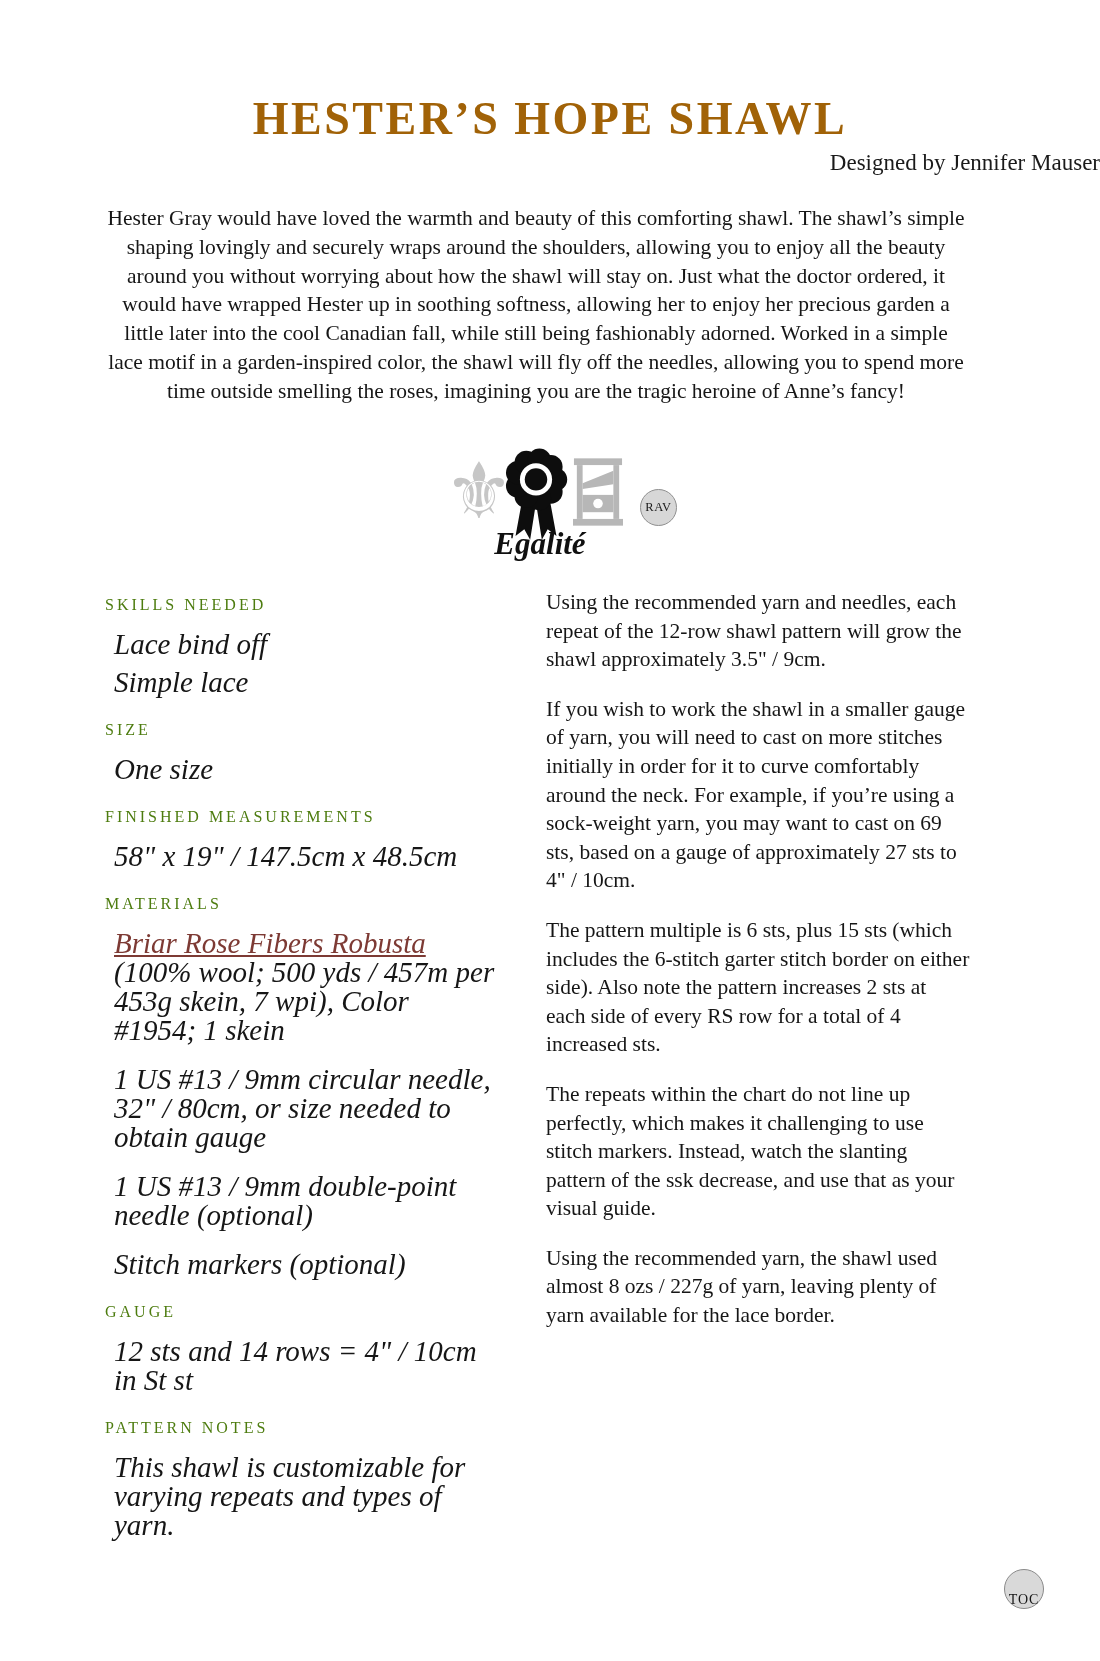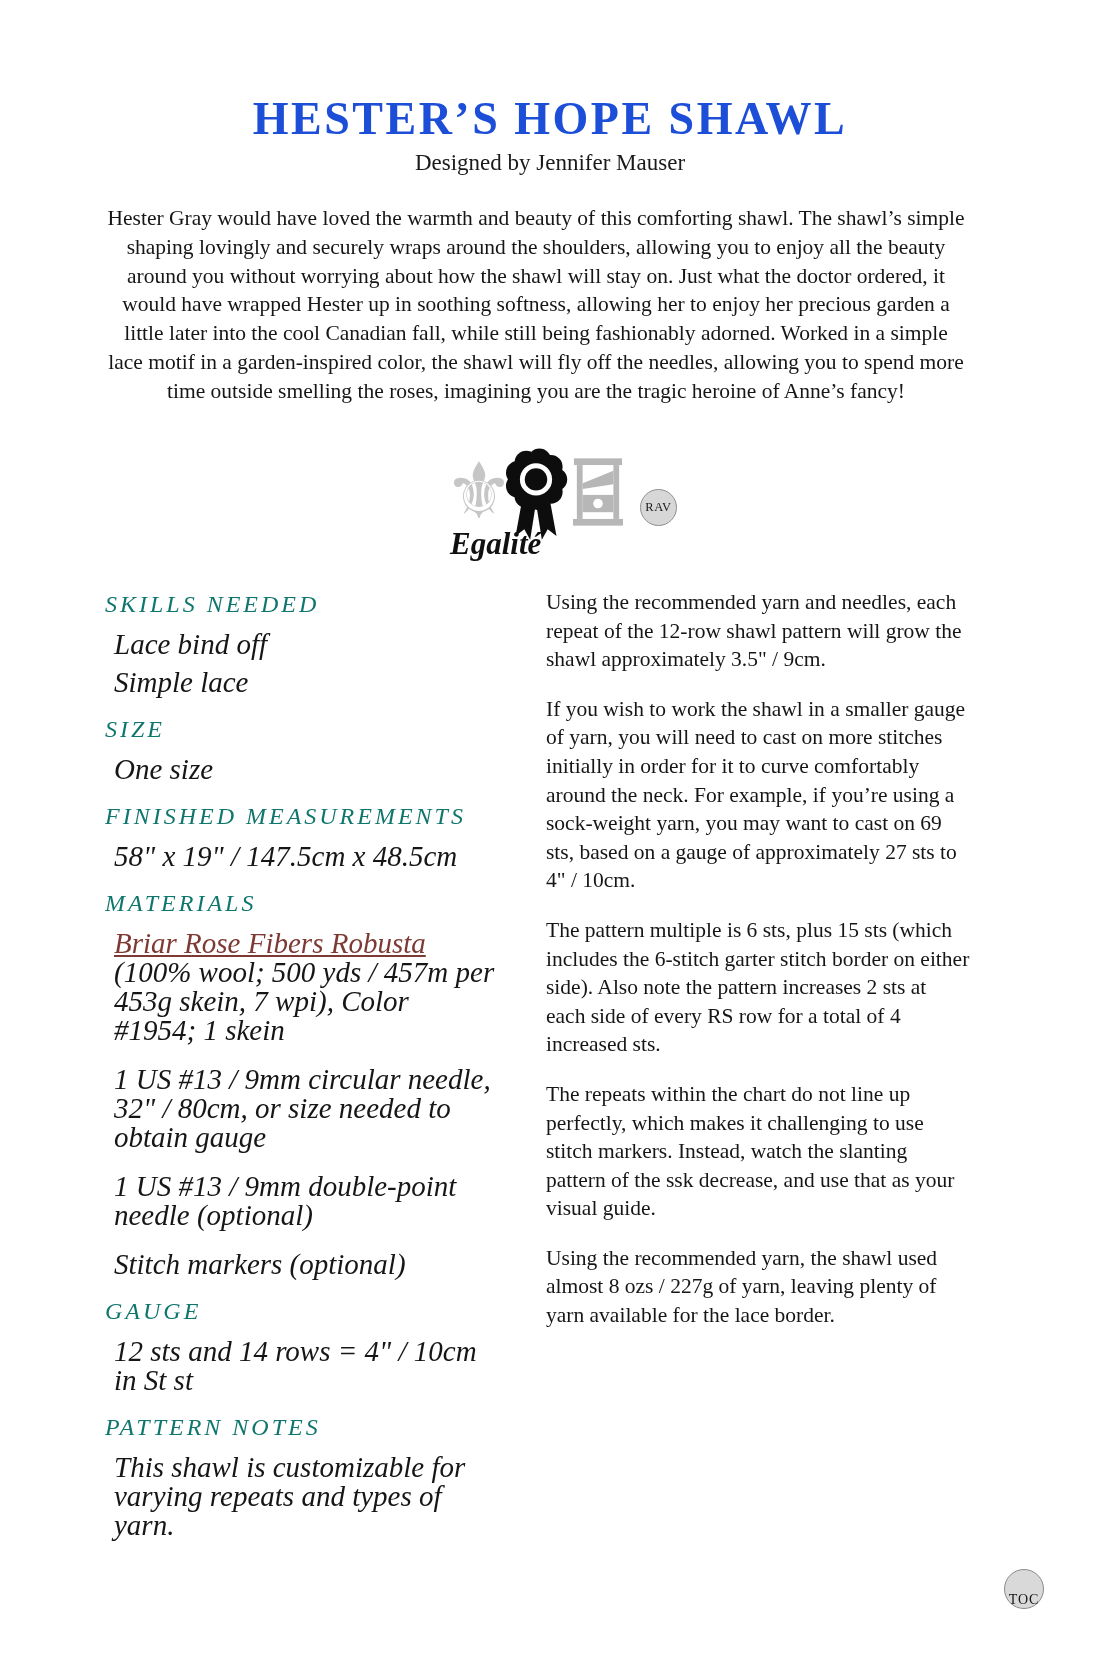--- a/index.html
+++ b/index.html
@@ -2,24 +2,24 @@
 <html><head>
 <meta charset="utf-8">
 <style>
   html,body { margin:0; padding:0; background:#ffffff; }
   .page {
     position:relative; width:1100px; height:1661px; background:#ffffff;
     font-family:"Liberation Serif", serif; color:#161616; overflow:hidden;
   }
   .title {
     position:absolute; top:92px; left:0; width:100%; text-align:center;
-    font-size:46px; font-weight:bold; letter-spacing:2.5px; color:#1d4ed8;
+    font-size:46px; font-weight:bold; letter-spacing:2.5px; color:#a16207;
   }
   .byline {
-    position:absolute; top:150px; left:0; width:100%; text-align:center;
+    position:absolute; top:150px; left:0; width:100%; text-align:right;
     font-size:23px; color:#1a1a1a;
   }
   .intro {
     position:absolute; top:204px; left:105px; width:862px;
     font-size:21.5px; line-height:28.8px; text-align:center;
   }
   
   .fleur {
     position:absolute; left:444px; top:452px; font-size:78px; line-height:1;
     color:#c6c6c6; font-family:"DejaVu Sans", sans-serif;
@@ -27,29 +27,29 @@
   .rosette { position:absolute; left:497px; top:446px; }
   .guillotine { position:absolute; left:573px; top:458px; }
   .rav-badge {
     position:absolute; left:640px; top:489px; width:37px; height:37px;
     border-radius:50%; background:#d7d7d7; border:1.5px solid #8f8f8f;
     display:flex; align-items:center; justify-content:center;
     font-size:12.5px; letter-spacing:0.5px; color:#1a1a1a; box-sizing:border-box;
     cursor:pointer; text-decoration:none;text-align:center;
   }
   .egalite {
-    position:absolute; left:450px; top:526px; width:180px; 
+    position:absolute; left:450px; top:526px; width:180px; text-align:center;
     font-size:31px; font-style:italic; font-weight:bold; color:#101010;
   }
   
   .col-left  { position:absolute; left:105px; top:588px; width:400px; }
   .col-right { position:absolute; left:546px; top:588px; width:424px; }
   .sec-h {
-    font-style:italic; font-size:24px; letter-spacing:3px; line-height:33px;
-    margin:16px 0 4px 0; color:#0f766e; font-weight:normal;
+    font-size:16px; letter-spacing:3px; line-height:33px;
+    margin:16px 0 4px 0; color:#4d7c0f; font-weight:normal;
   }
   .sec-h.first { margin-top:0; }
   .val { font-size:29px; line-height:29px; margin:9px;font-style:italic; }
   .val + .spaced, .spaced + .spaced { margin-top:20px; }
   .col-right p { font-size:21.5px; line-height:28.6px; margin:0 0 21px 0; }
   a.doclink { color:#7d3a34; text-decoration:underline; cursor:pointer; }
   .footer {
     position:absolute; left:105px; top:1552px; width:760px;
     font-size:21.5px; font-style:italic; color:#1a1a1a;
   }

